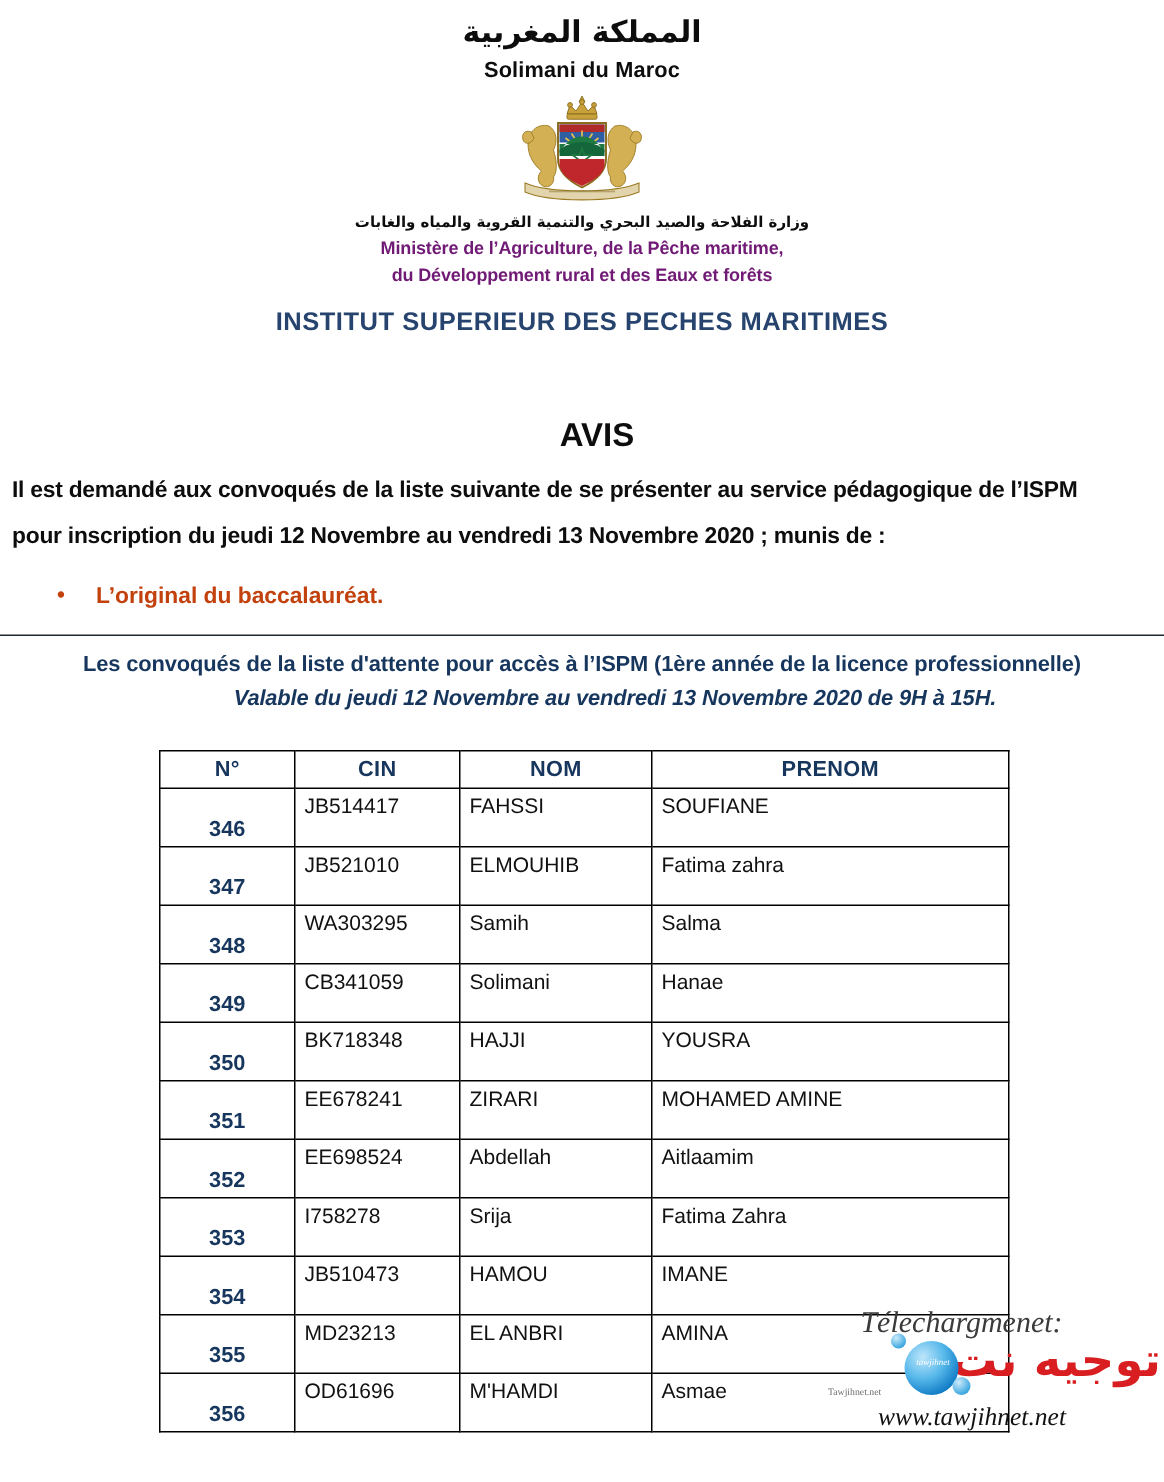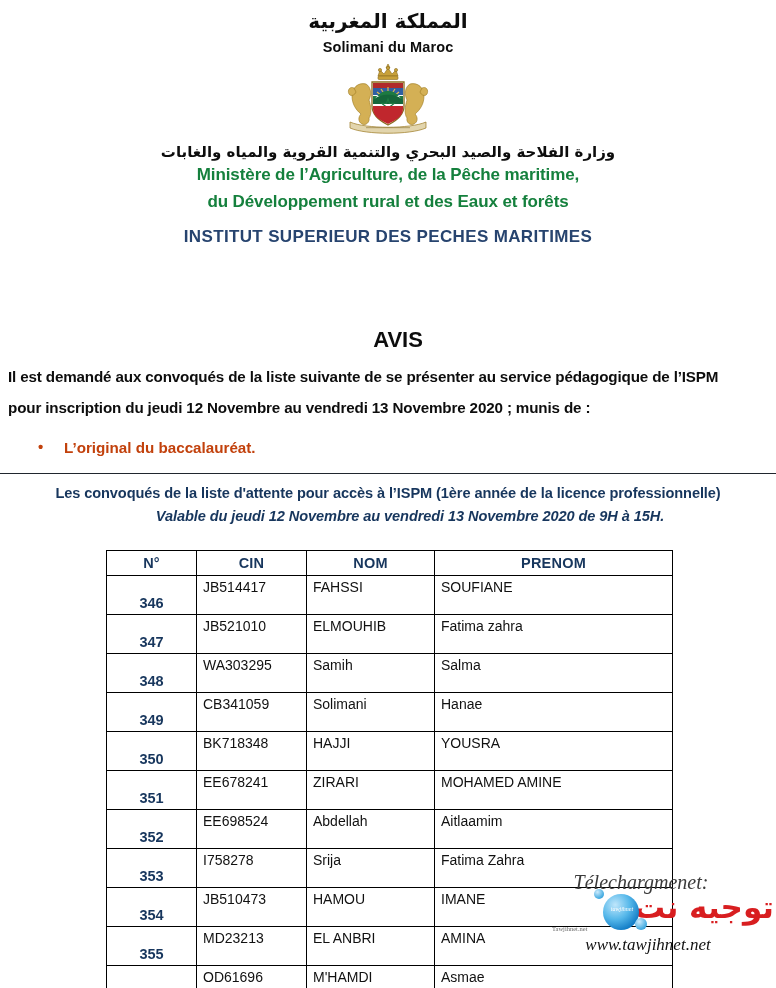--- a/index.html
+++ b/index.html
@@ -47,49 +47,49 @@
   
   .emblem {
     margin: 7px auto 4px auto;
     width: 104px;
     height: 76px;
     position: relative;
   }
 
   .arabic-ministry {
     font-family: "DejaVu Sans", sans-serif;
-    font-size: 15px;
+    font-size: 10px;
     font-weight: 700;
     color: #0d0d0d;
     direction: rtl;
     margin-top: 2px;
     line-height: 1.35;
   }
   .min-line {
-    font-size: 17px;
-    font-weight: 700;
-    color: #15803d;
+    font-size: 12px;
+    font-weight: 700;
+    color: #701a75;
     line-height: 1.55;
     letter-spacing: -0.1px;
   }
   .institut {
     margin-top: 12px;
     font-size: 17px;
     font-weight: 700;
     color: #27446f;
     letter-spacing: .35px;
   }
 
   
   .avis-title {
     text-align: center;
     font-size: 22px;
     font-weight: 700;
     color: #0d0d0d;
-    margin-top: 80px;
+    margin-top: 52px;
     padding-left: 20px;
   }
   .para {
     font-size: 15.2px;
     font-weight: 700;
     color: #0d0d0d;
     line-height: 2.05;
     padding: 8px 8px 0 8px;
     letter-spacing: -0.15px;
   }

